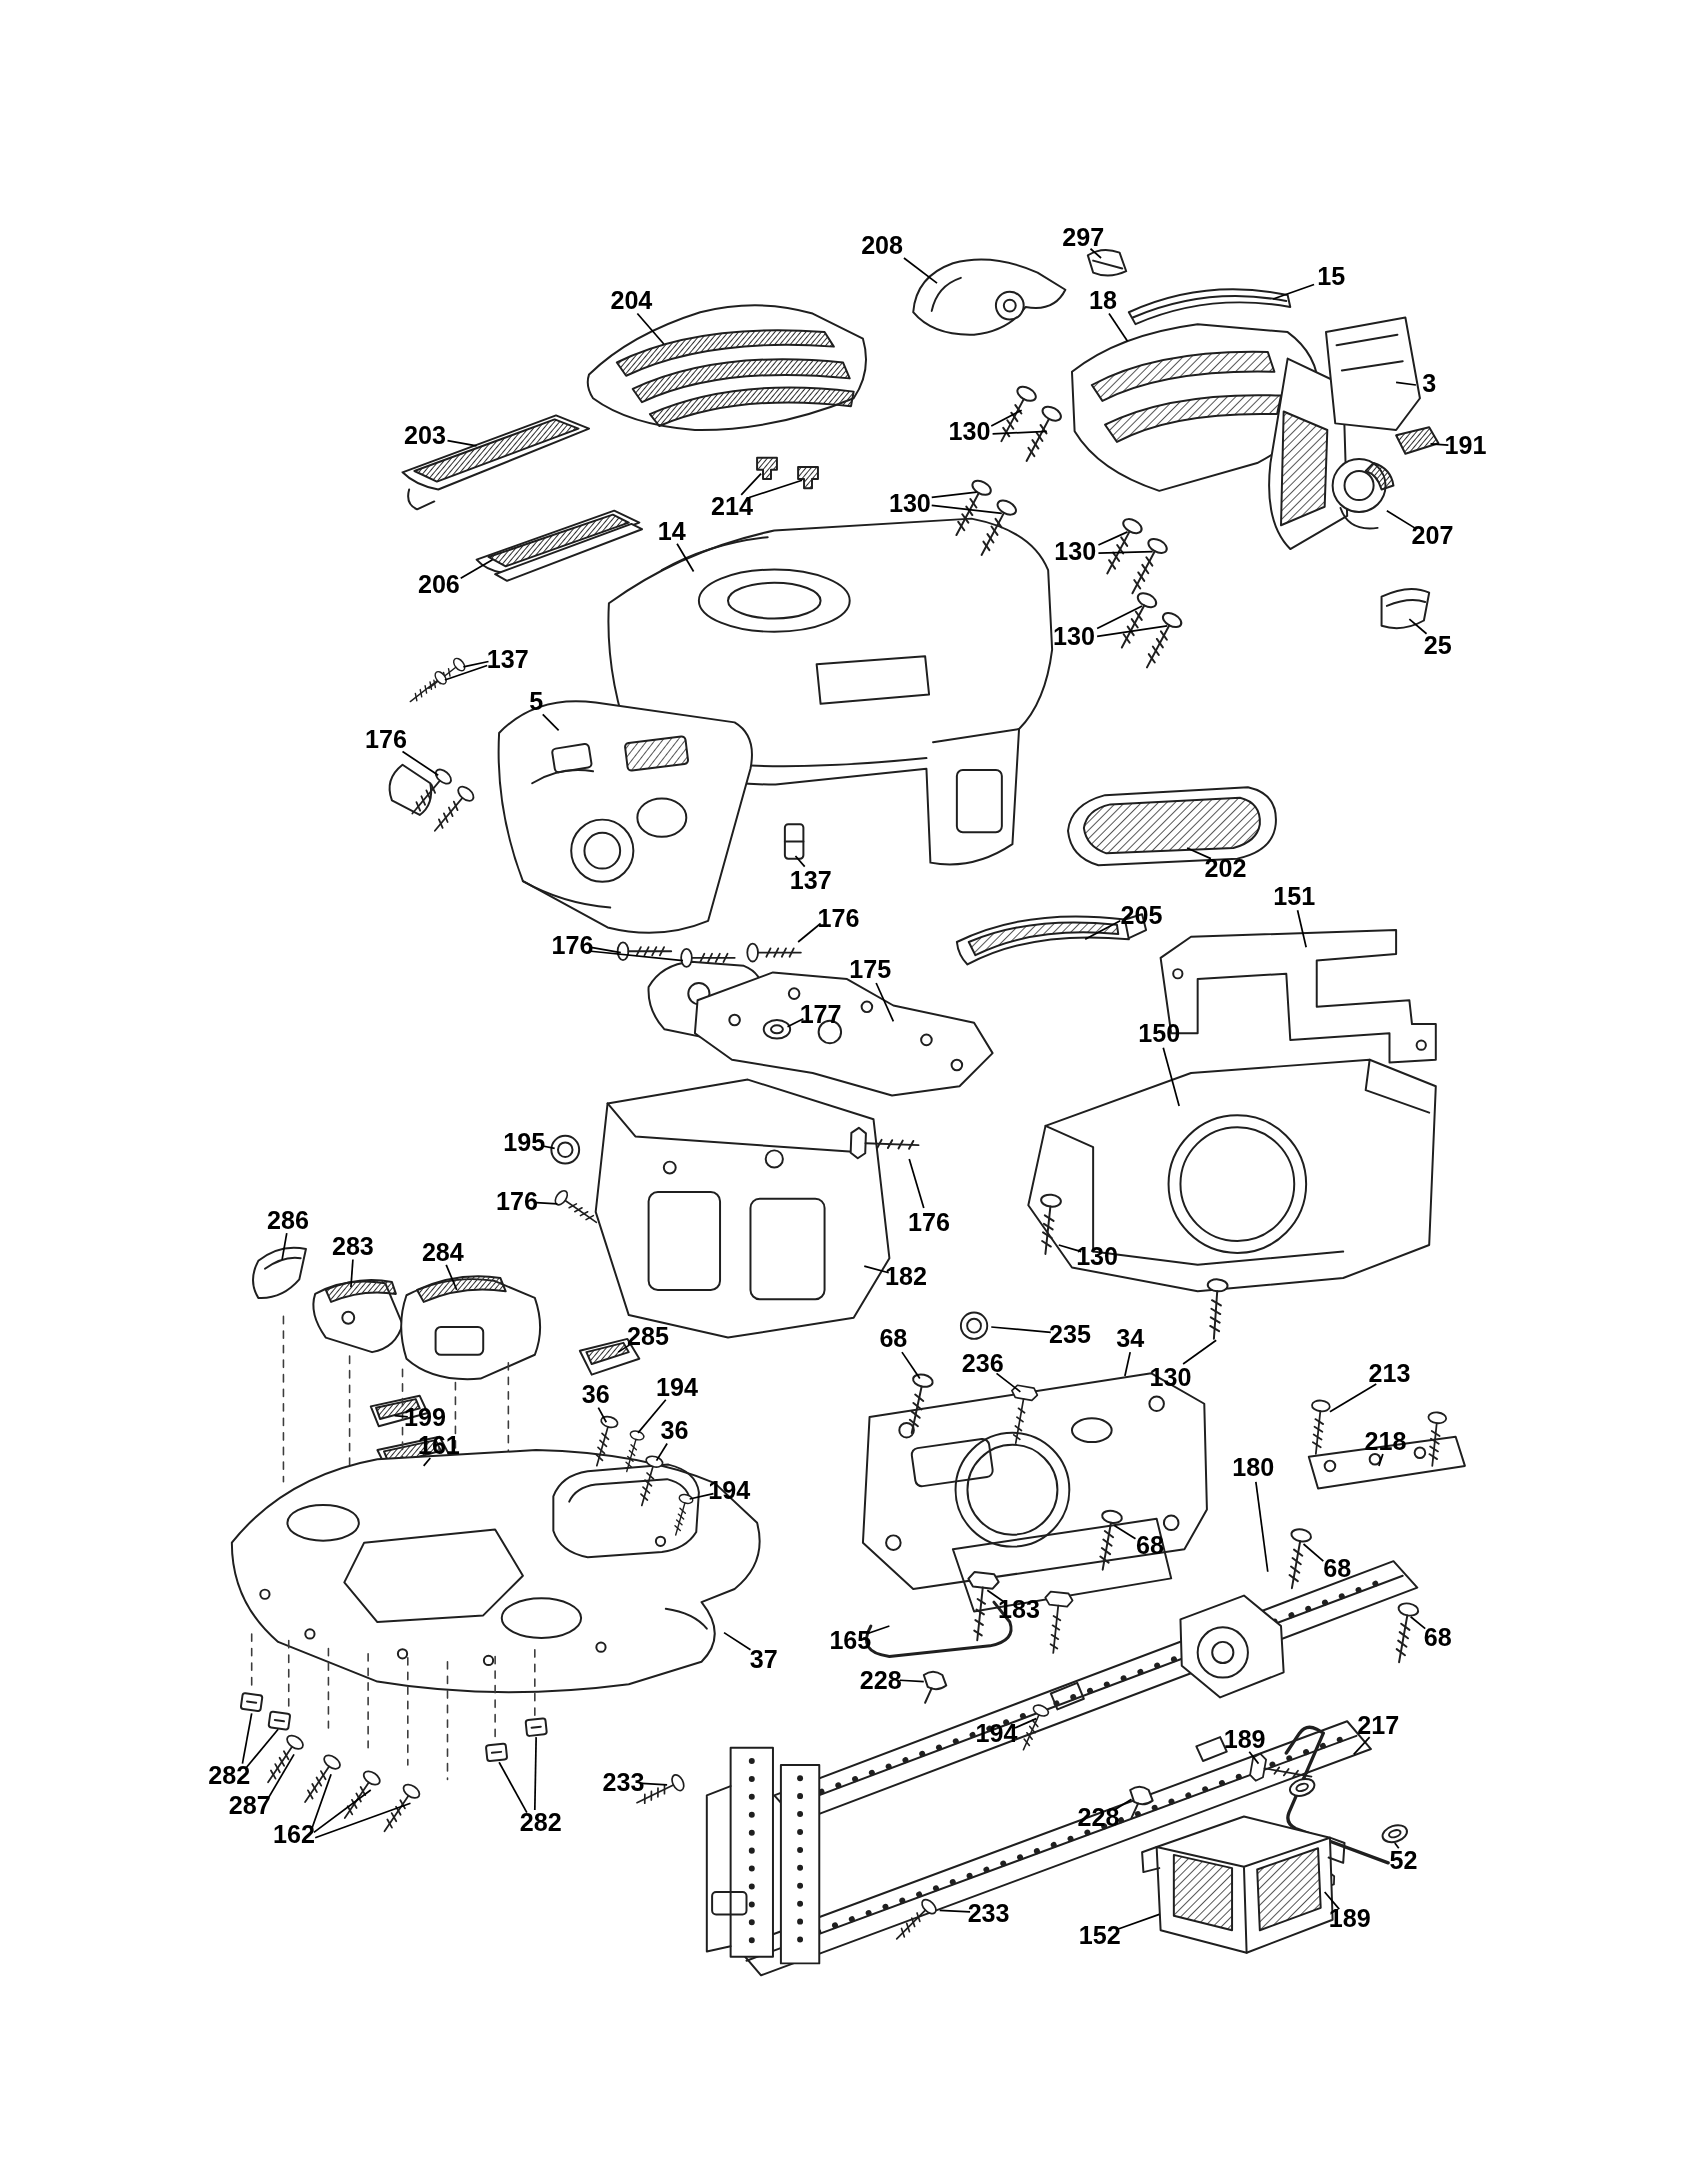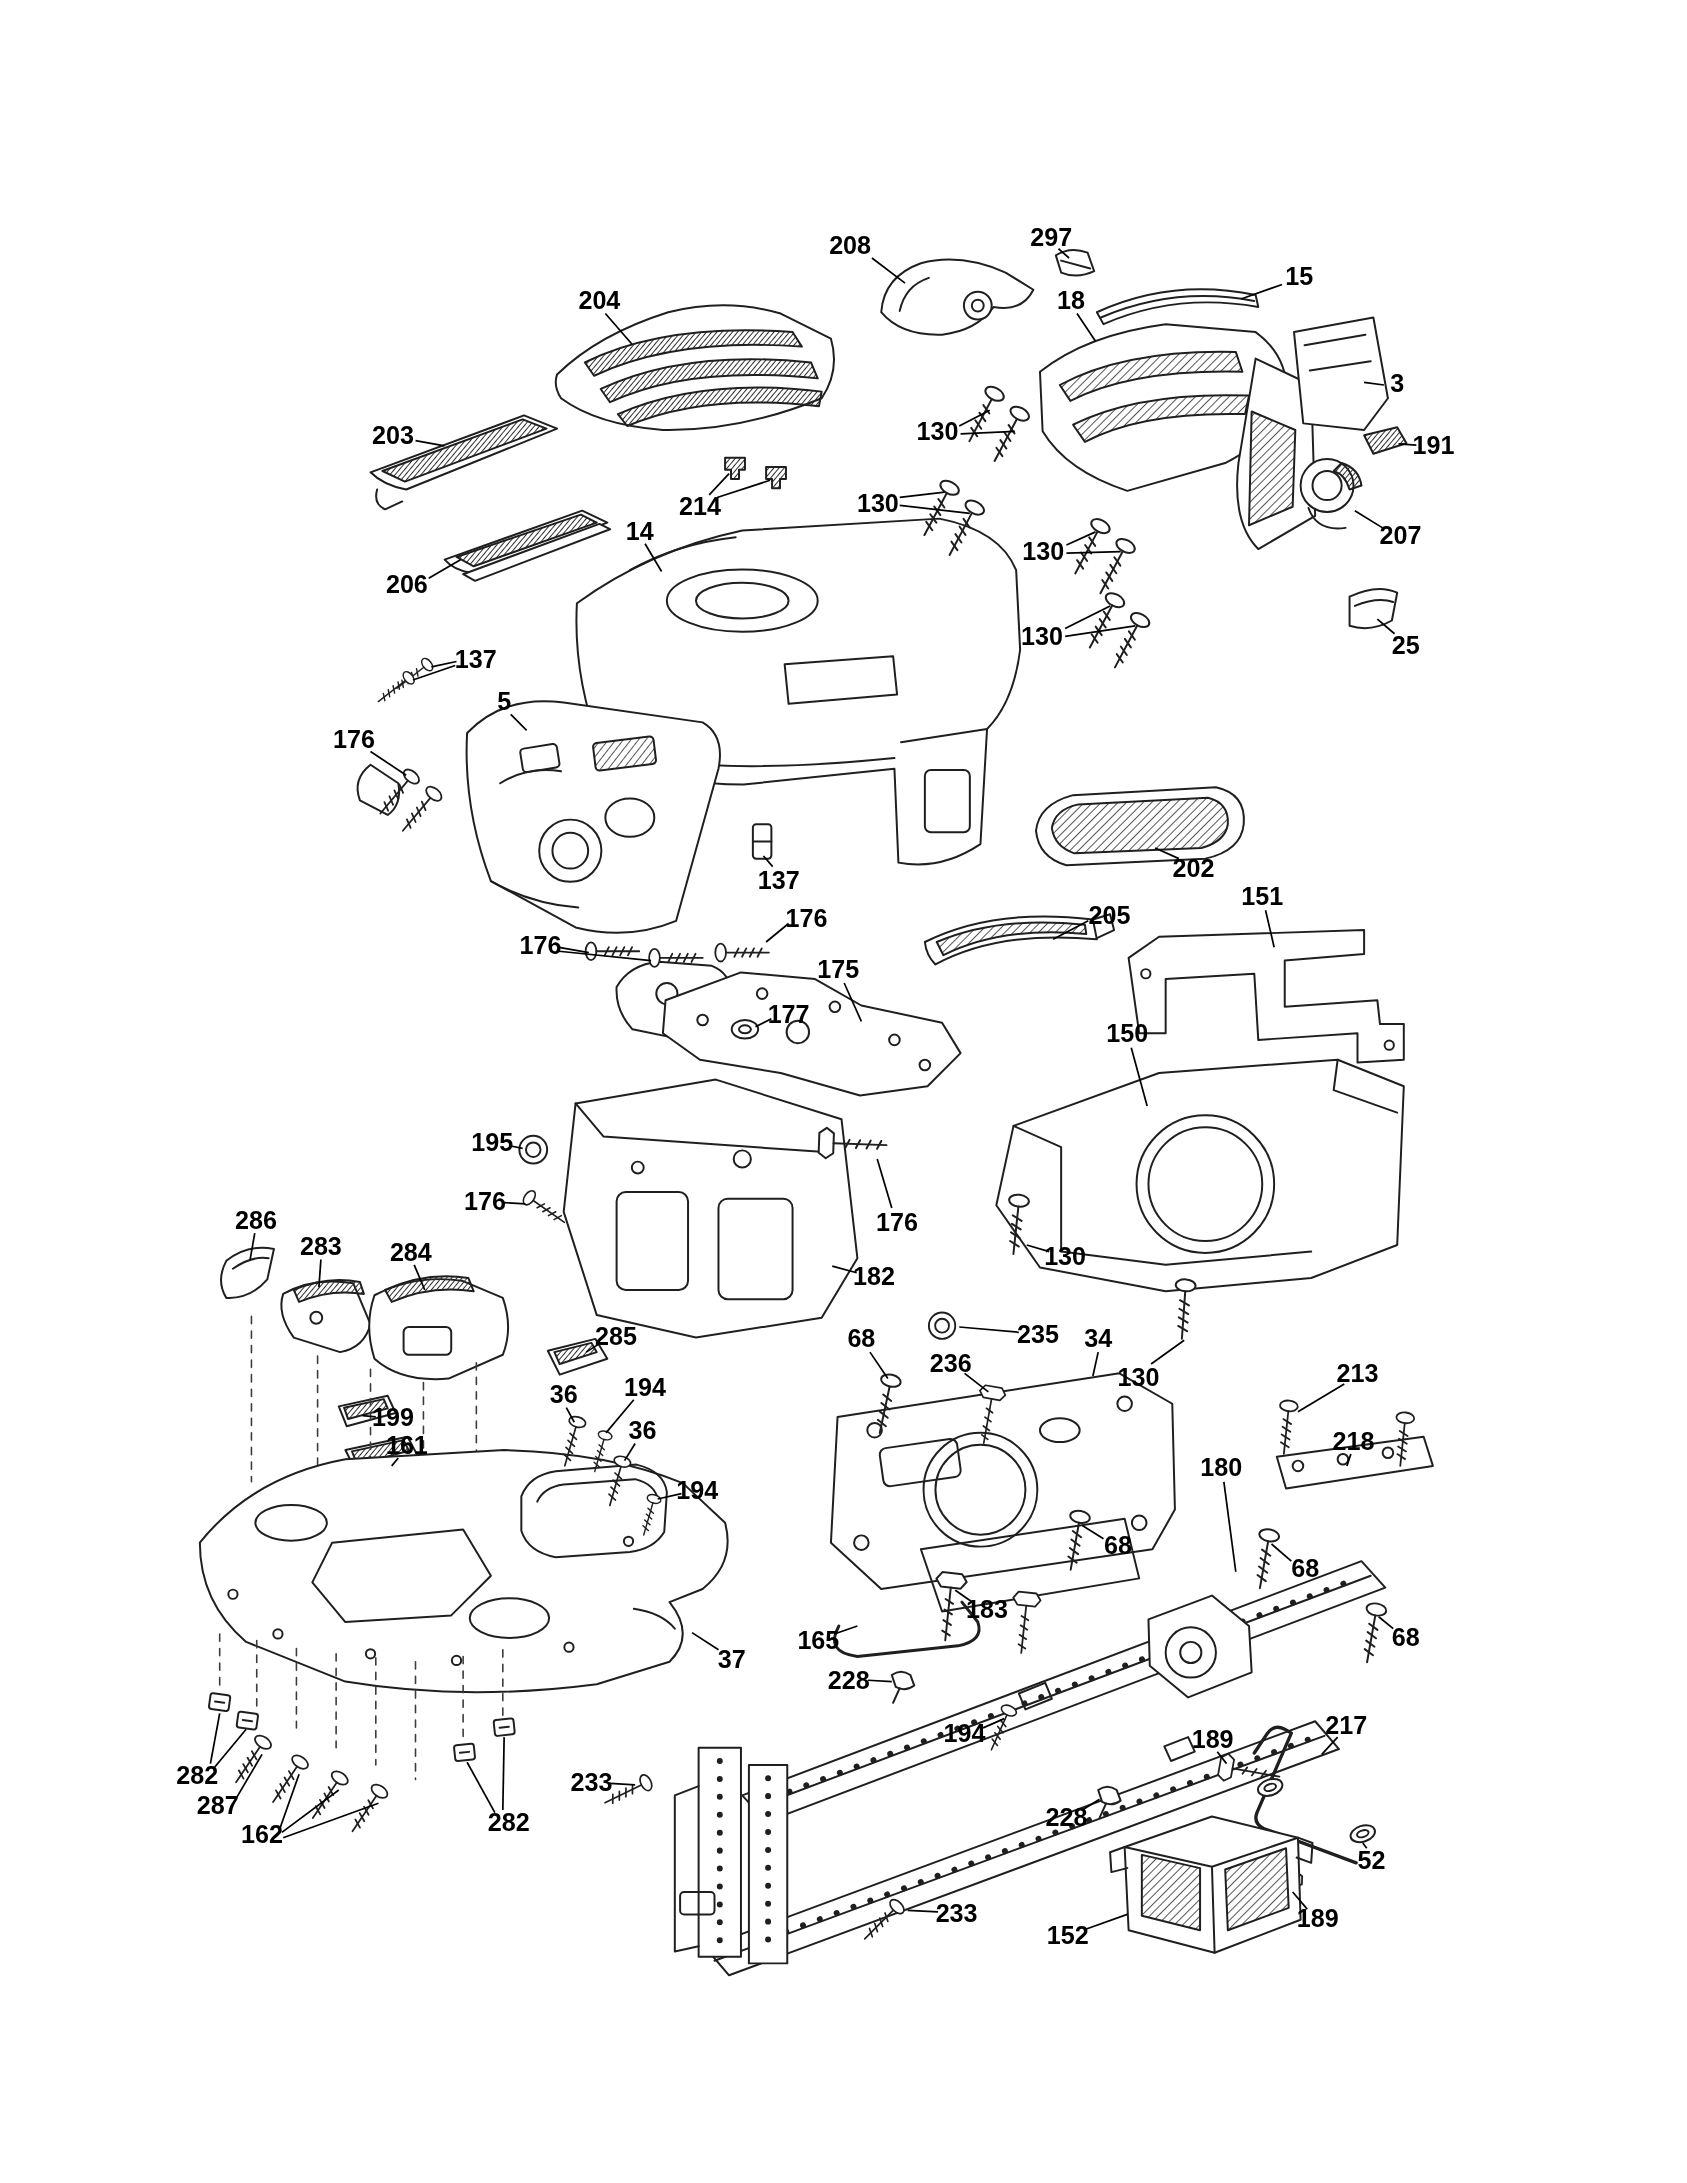--- a/index.html
+++ b/index.html
@@ -1,21 +1,21 @@
 <!DOCTYPE html>
 <html style="font-size:10.6px"><head>
 <meta charset="utf-8">
 <style>
   html, body { margin: 0; padding: 0; }
   body {
     width: 1687px; height: 2183px;
     background: #ffffff;
     font-family: "Liberation Sans", sans-serif;
   }
-  .canvas { position: relative; width: 1636px; height: 2183px; background: #fff; overflow: hidden; }
+  .canvas { position: relative; width: 1636px; height: 2183px; background: #fff; overflow: hidden; margin-left: 32px; }
   svg { position: absolute; inset: 0; }
   .dots { stroke-width: 9; stroke-dasharray: 0.1 27; stroke-linecap: round; fill: none; }
   .dashl { stroke: #3c3c3c; stroke-width: 2.4; stroke-dasharray: 11 11; fill: none; }
   .leader { stroke: #000; stroke-width: 2.6; fill: none; }
   .part-label {
     font-family: "Liberation Sans", sans-serif;
     font-weight: bold;
     font-size: 38px;
     text-anchor: middle;
     dominant-baseline: central;

